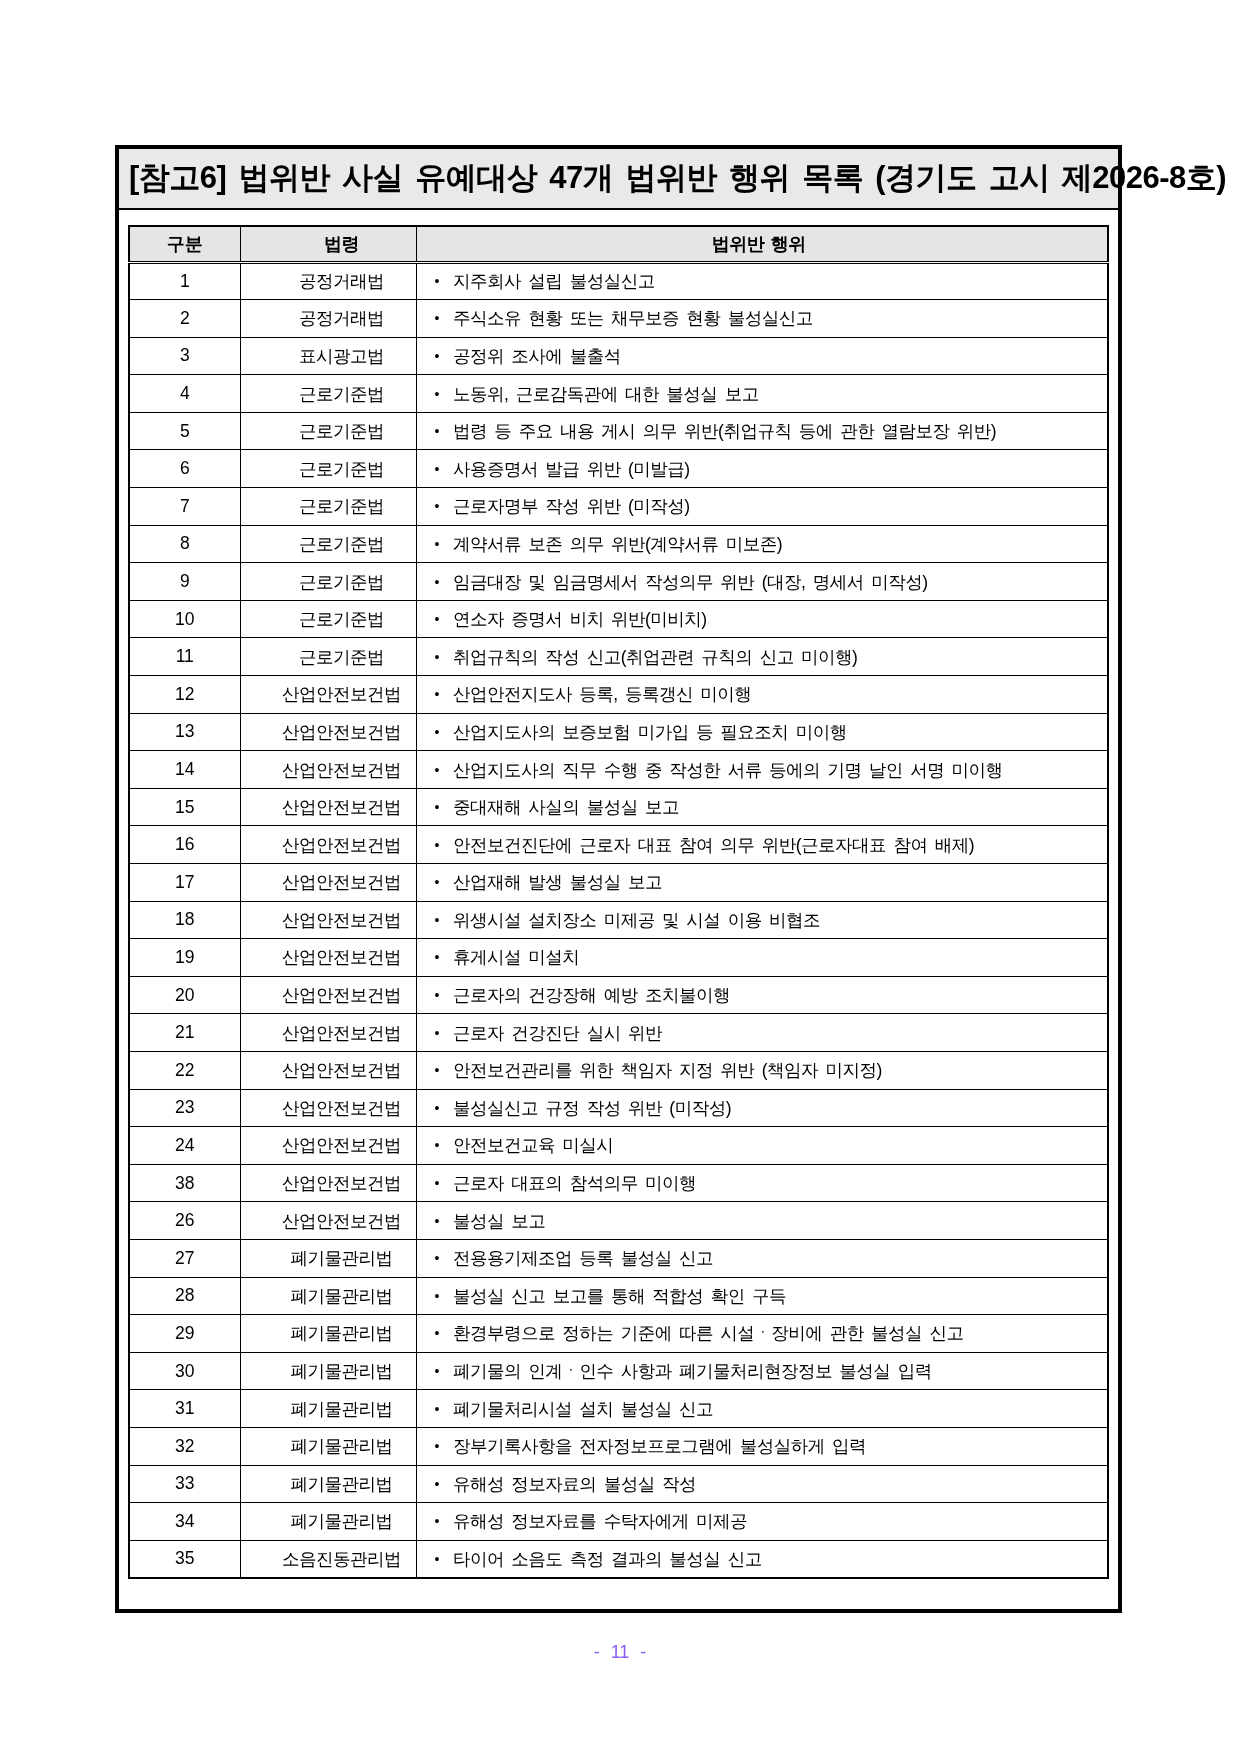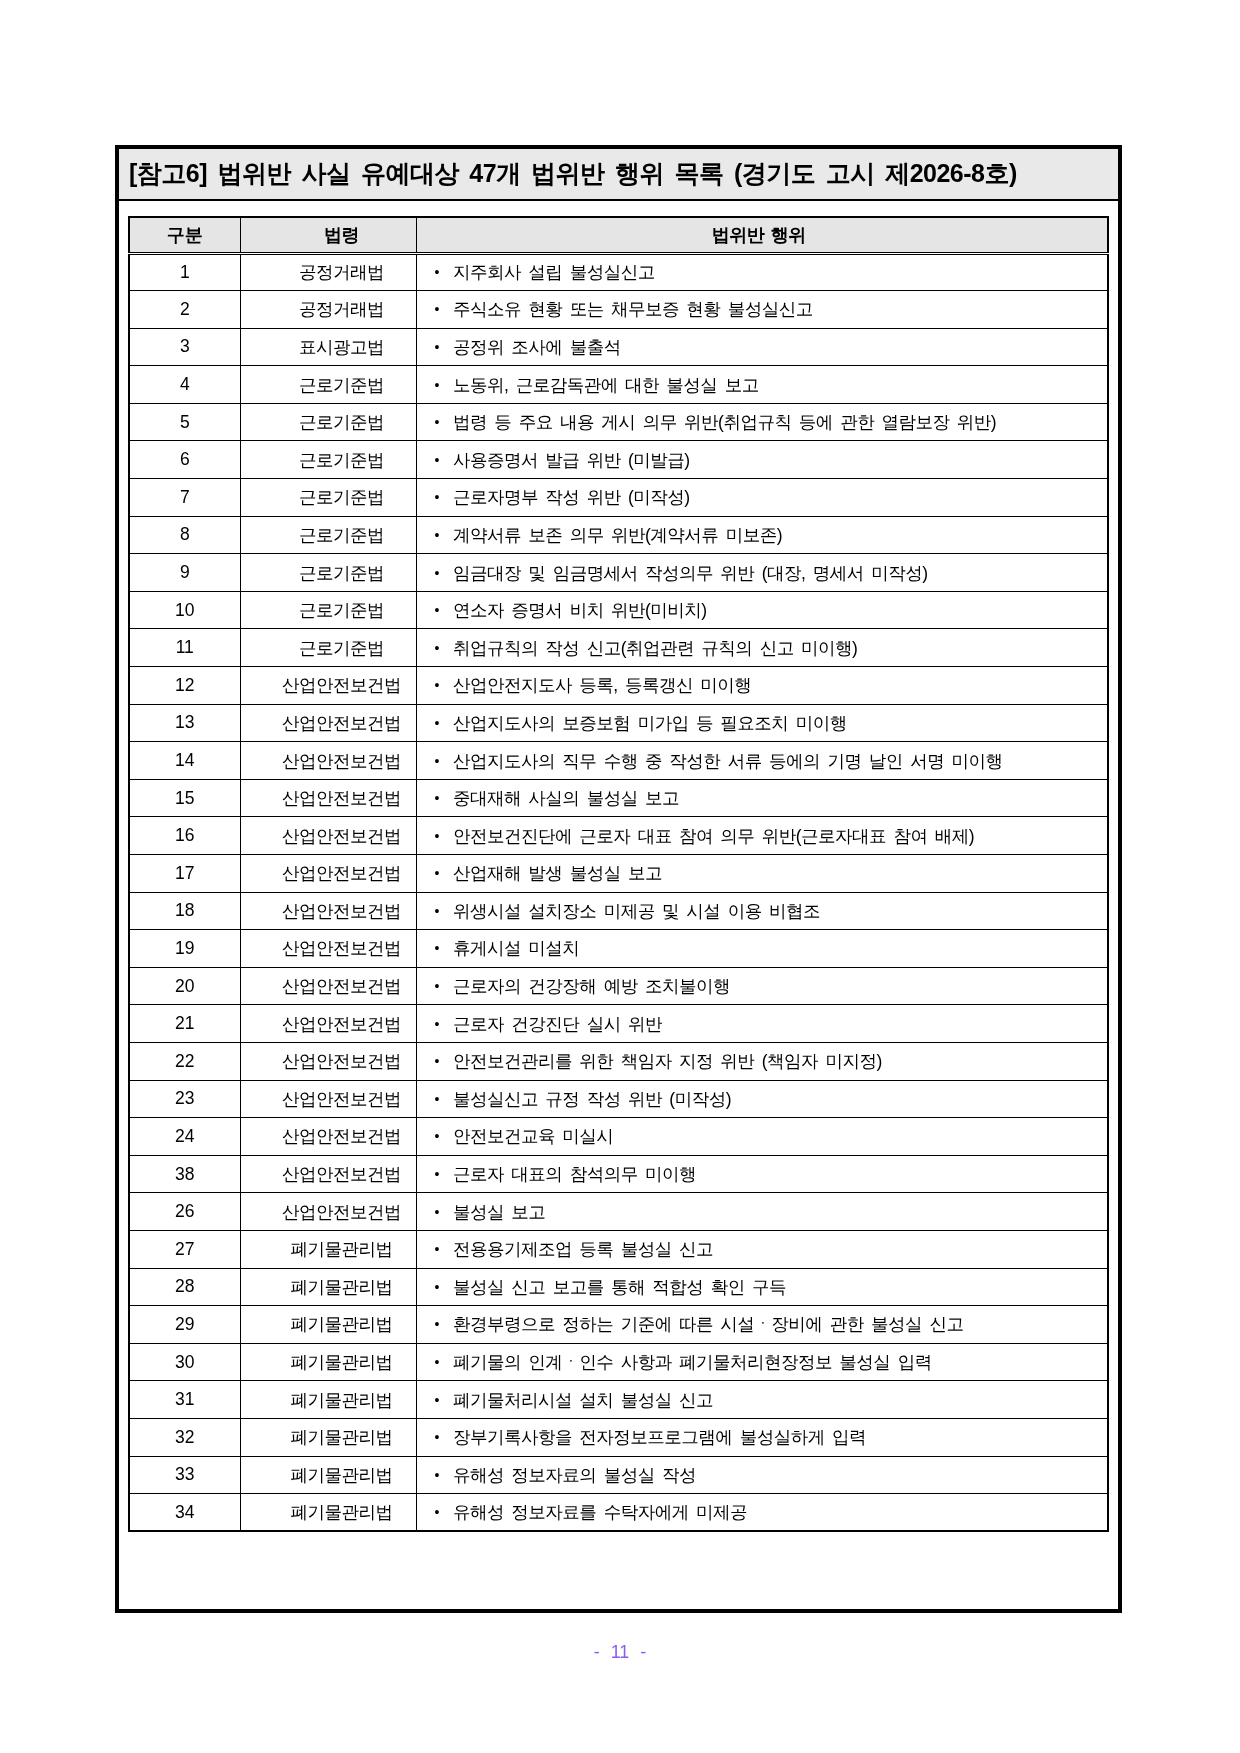--- a/index.html
+++ b/index.html
@@ -22,21 +22,21 @@
     width: 1007px;
     height: 1468px;
     border: 4px solid #000000;
     box-sizing: border-box;
     background: #ffffff;
   }
   .title-band {
     background: #e9e9e9;
     border-bottom: 2px solid #000000;
     padding: 8px 10px 9px 10px;
-    font-size: 25px;
+    font-size: 31px;
     font-weight: bold;
     color: #000000;
     word-spacing: 4px;
     letter-spacing: -0.5px;
     white-space: nowrap;
   }
   .table-wrap {
     margin: 15px 9px 0 9px;
   }
   table.violations {
@@ -276,20 +276,25 @@
             <tr>
               <td class="col-no">33</td>
               <td class="col-law">폐기물관리법</td>
               <td class="col-act"><span class="bullet">•</span><span>유해성 정보자료의 불성실 작성</span></td>
             </tr>
             <tr>
               <td class="col-no">34</td>
               <td class="col-law">폐기물관리법</td>
               <td class="col-act"><span class="bullet">•</span><span>유해성 정보자료를 수탁자에게 미제공</span></td>
             </tr>
+            <tr>
+              <td class="col-no">35</td>
+              <td class="col-law">소음진동관리법</td>
+              <td class="col-act"><span class="bullet">•</span><span>타이어 소음도 측정 결과의 불성실 신고</span></td>
+            </tr>
           </tbody>
       </table>
     </div>
 
   </div>
 
   <div class="footer">- 11 -</div>
 
 </div>
 

